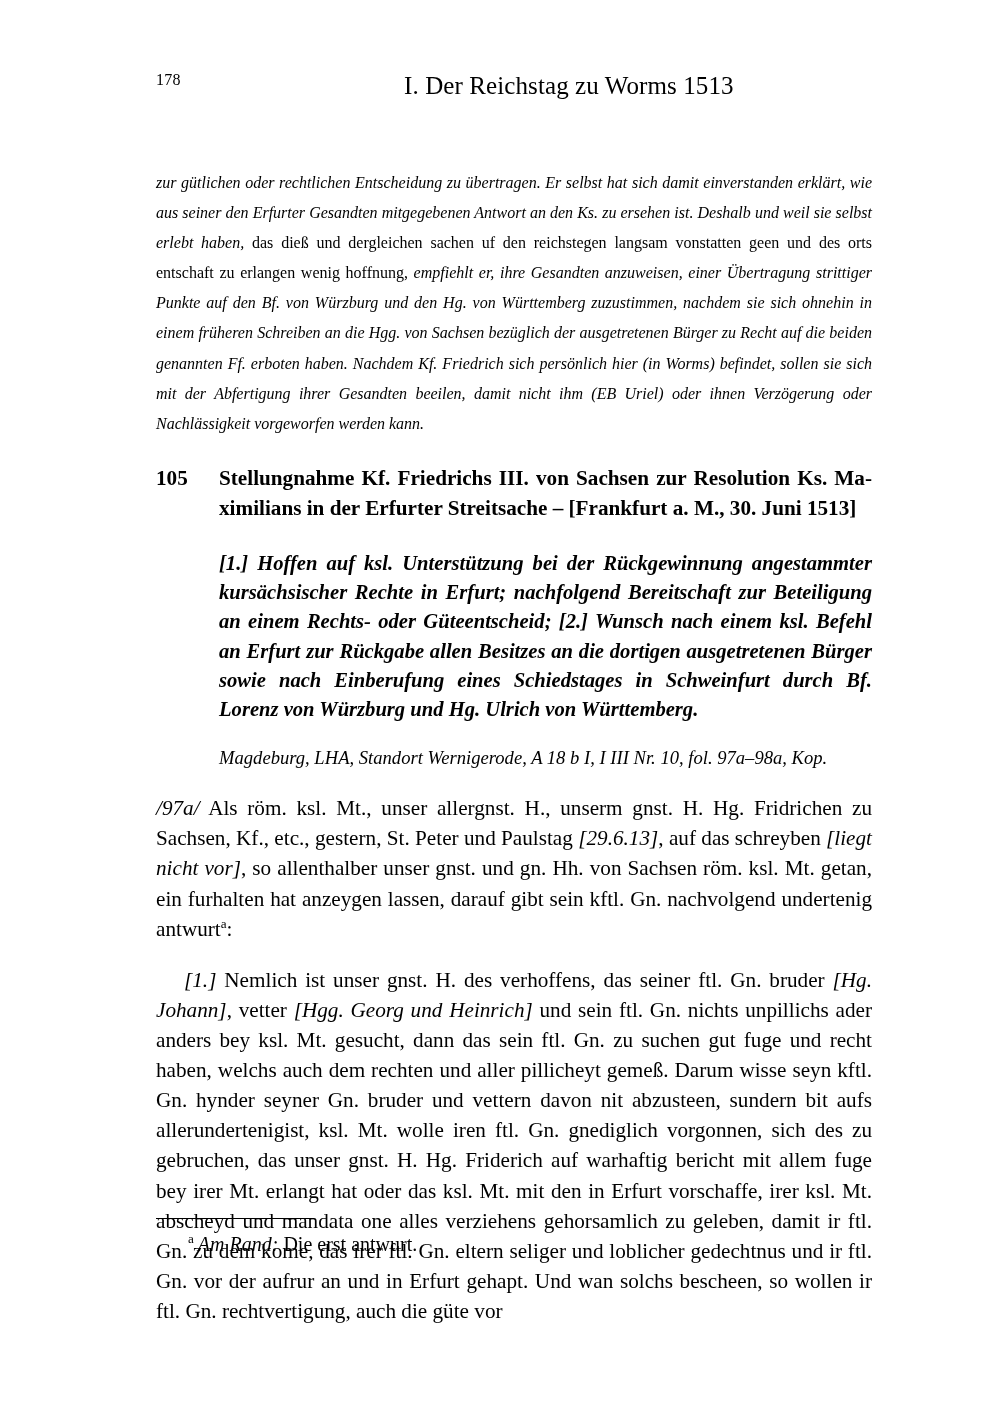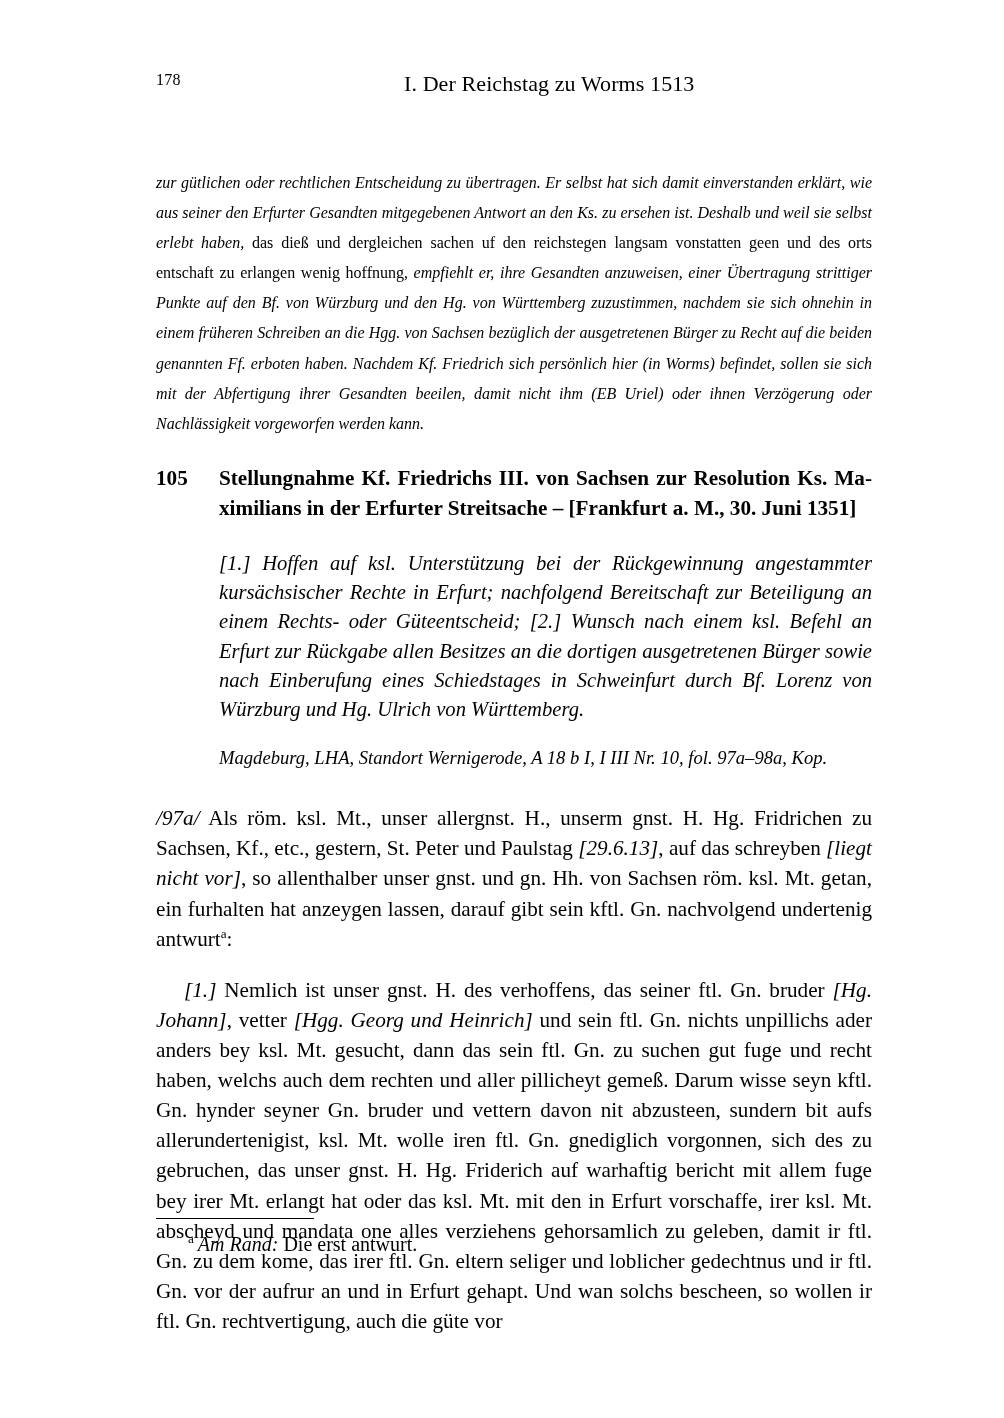--- a/index.html
+++ b/index.html
@@ -39,21 +39,21 @@
     position: absolute;
     left: 0;
     top: 72px;
     font-size: 16px;
     letter-spacing: 0.2px;
   }
   .head-title {
     position: absolute;
     left: 248px;
     top: 73px;
-    font-size: 22px;
+    font-size: 25px;
     letter-spacing: 0.1px;
     white-space: nowrap;
   }
 
   
   .para {
     text-align: justify;
     text-justify: inter-word;
     hyphens: manual;
   }
@@ -87,36 +87,37 @@
 
   
   .regest {
     margin-top: 26px;
     margin-left: 63px;
     width: 653px;
     font-style: italic;
     font-size: 20.6px;
     line-height: 29.3px;
     text-align: justify;
+    font-weight: bold;
   }
 
   
   .archive-ref {
     margin-top: 16px;
     margin-left: 63px;
     width: 653px;
     font-style: italic;
     font-size: 18.6px;
     line-height: 26px;
     text-align: left;
   }
 
   
   .body-text {
-    margin-top: 32px;
+    margin-top: 22px;
     font-size: 21.2px;
     line-height: 30.1px;
     text-align: justify;
   }
   .body-text.indented {
     text-indent: 28px;
     margin-top: 0;
   }
   .body-text i, .body-text em { font-style: italic; }
   sup.fn-ref {
@@ -161,21 +162,21 @@
 
     <div class="running-head">
       <span class="folio">178</span>
       <span class="head-title">I. Der Reichstag zu Worms 1513</span>
     </div>
 
     <p class="para para-intro"><i>zur gütlichen oder rechtlichen Entscheidung zu übertragen. Er selbst hat sich damit einverstanden erklärt, wie aus seiner den Erfurter Gesandten mitgegebenen Antwort an den Ks. zu ersehen ist. Deshalb und weil sie selbst erlebt haben, </i><span>das dieß und dergleichen sachen uf den reichstegen langsam vonstatten geen und des orts entschaft zu erlangen wenig hoffnung, </span><i>empfiehlt er, ihre Gesandten anzuweisen, einer Übertragung strittiger Punkte auf den Bf. von Würzburg und den Hg. von Württemberg zuzustimmen, nachdem sie sich ohnehin in einem früheren Schreiben an die Hgg. von Sachsen bezüglich der ausgetretenen Bürger zu Recht auf die beiden genannten Ff. erboten haben. Nachdem Kf. Friedrich sich persönlich hier (in Worms) befindet, sollen sie sich mit der Abfertigung ihrer Gesandten beeilen, damit nicht ihm (EB Uriel) oder ihnen Verzögerung oder Nachlässigkeit vorgeworfen werden kann.</i></p>
 
     <div class="section-head">
       <span class="num">105</span>
-      <span class="heading-text">Stellungnahme Kf. Friedrichs III. von Sachsen zur Resolution Ks. Ma-​ximilians in der Erfurter Streitsache – [Frankfurt a. M., 30. Juni 1351]</span>
+      <span class="heading-text">Stellungnahme Kf. Friedrichs III. von Sachsen zur Resolution Ks. Ma-​ximilians in der Erfurter Streitsache – [Frankfurt a. M., 30. Juni 1513]</span>
     </div>
 
     <p class="regest">[1.] Hoffen auf ksl. Unterstützung bei der Rückgewinnung angestammter kursächsischer Rechte in Erfurt; nachfolgend Bereitschaft zur Beteiligung an einem Rechts- oder Güteentscheid; [2.] Wunsch nach einem ksl. Befehl an Erfurt zur Rückgabe allen Besitzes an die dortigen ausgetretenen Bürger sowie nach Einberufung eines Schiedstages in Schweinfurt durch Bf. Lorenz von Würzburg und Hg. Ulrich von Württemberg.</p>
 
     <p class="archive-ref">Magdeburg, LHA, Standort Wernigerode, A 18 b I, I III Nr. 10, fol. 97a–98a, Kop.</p>
 
     <p class="para body-text"><i>/97a/</i><span> Als röm. ksl. Mt., unser allergnst. H., unserm gnst. H. Hg. Fridrichen zu Sachsen, Kf., etc., gestern, St. Peter und Paulstag </span><i>[29.6.13]</i><span>, auf das schreyben </span><i>[liegt nicht vor]</i><span>, so allenthalber unser gnst. und gn. Hh. von Sachsen röm. ksl. Mt. getan, ein furhalten hat anzeygen lassen, darauf gibt sein kftl. Gn. nachvolgend undertenig antwurt</span><sup class="fn-ref">a</sup><span>:</span></p>
 
     <p class="para body-text indented"><i>[1.]</i><span> Nemlich ist unser gnst. H. des verhoffens, das seiner ftl. Gn. bruder </span><i>[Hg. Johann]</i><span>, vetter </span><i>[Hgg. Georg und Heinrich]</i><span> und sein ftl. Gn. nichts unpillichs ader anders bey ksl. Mt. gesucht, dann das sein ftl. Gn. zu suchen gut fuge und recht haben, welchs auch dem rechten und aller pillicheyt gemeß. Darum wisse seyn kftl. Gn. hynder seyner Gn. bruder und vettern davon nit abzusteen, sundern bit aufs allerundertenigist, ksl. Mt. wolle iren ftl. Gn. gnediglich vorgonnen, sich des zu gebruchen, das unser gnst. H. Hg. Friderich auf warhaftig bericht mit allem fuge bey irer Mt. erlangt hat oder das ksl. Mt. mit den in Erfurt vorschaffe, irer ksl. Mt. abscheyd und mandata one alles verziehens gehorsamlich zu geleben, damit ir ftl. Gn. zu dem kome, das irer ftl. Gn. eltern seliger und loblicher gedechtnus und ir ftl. Gn. vor der aufrur an und in Erfurt gehapt. Und wan solchs bescheen, so wollen ir ftl. Gn. rechtvertigung, auch die güte vor</span></p>
 

